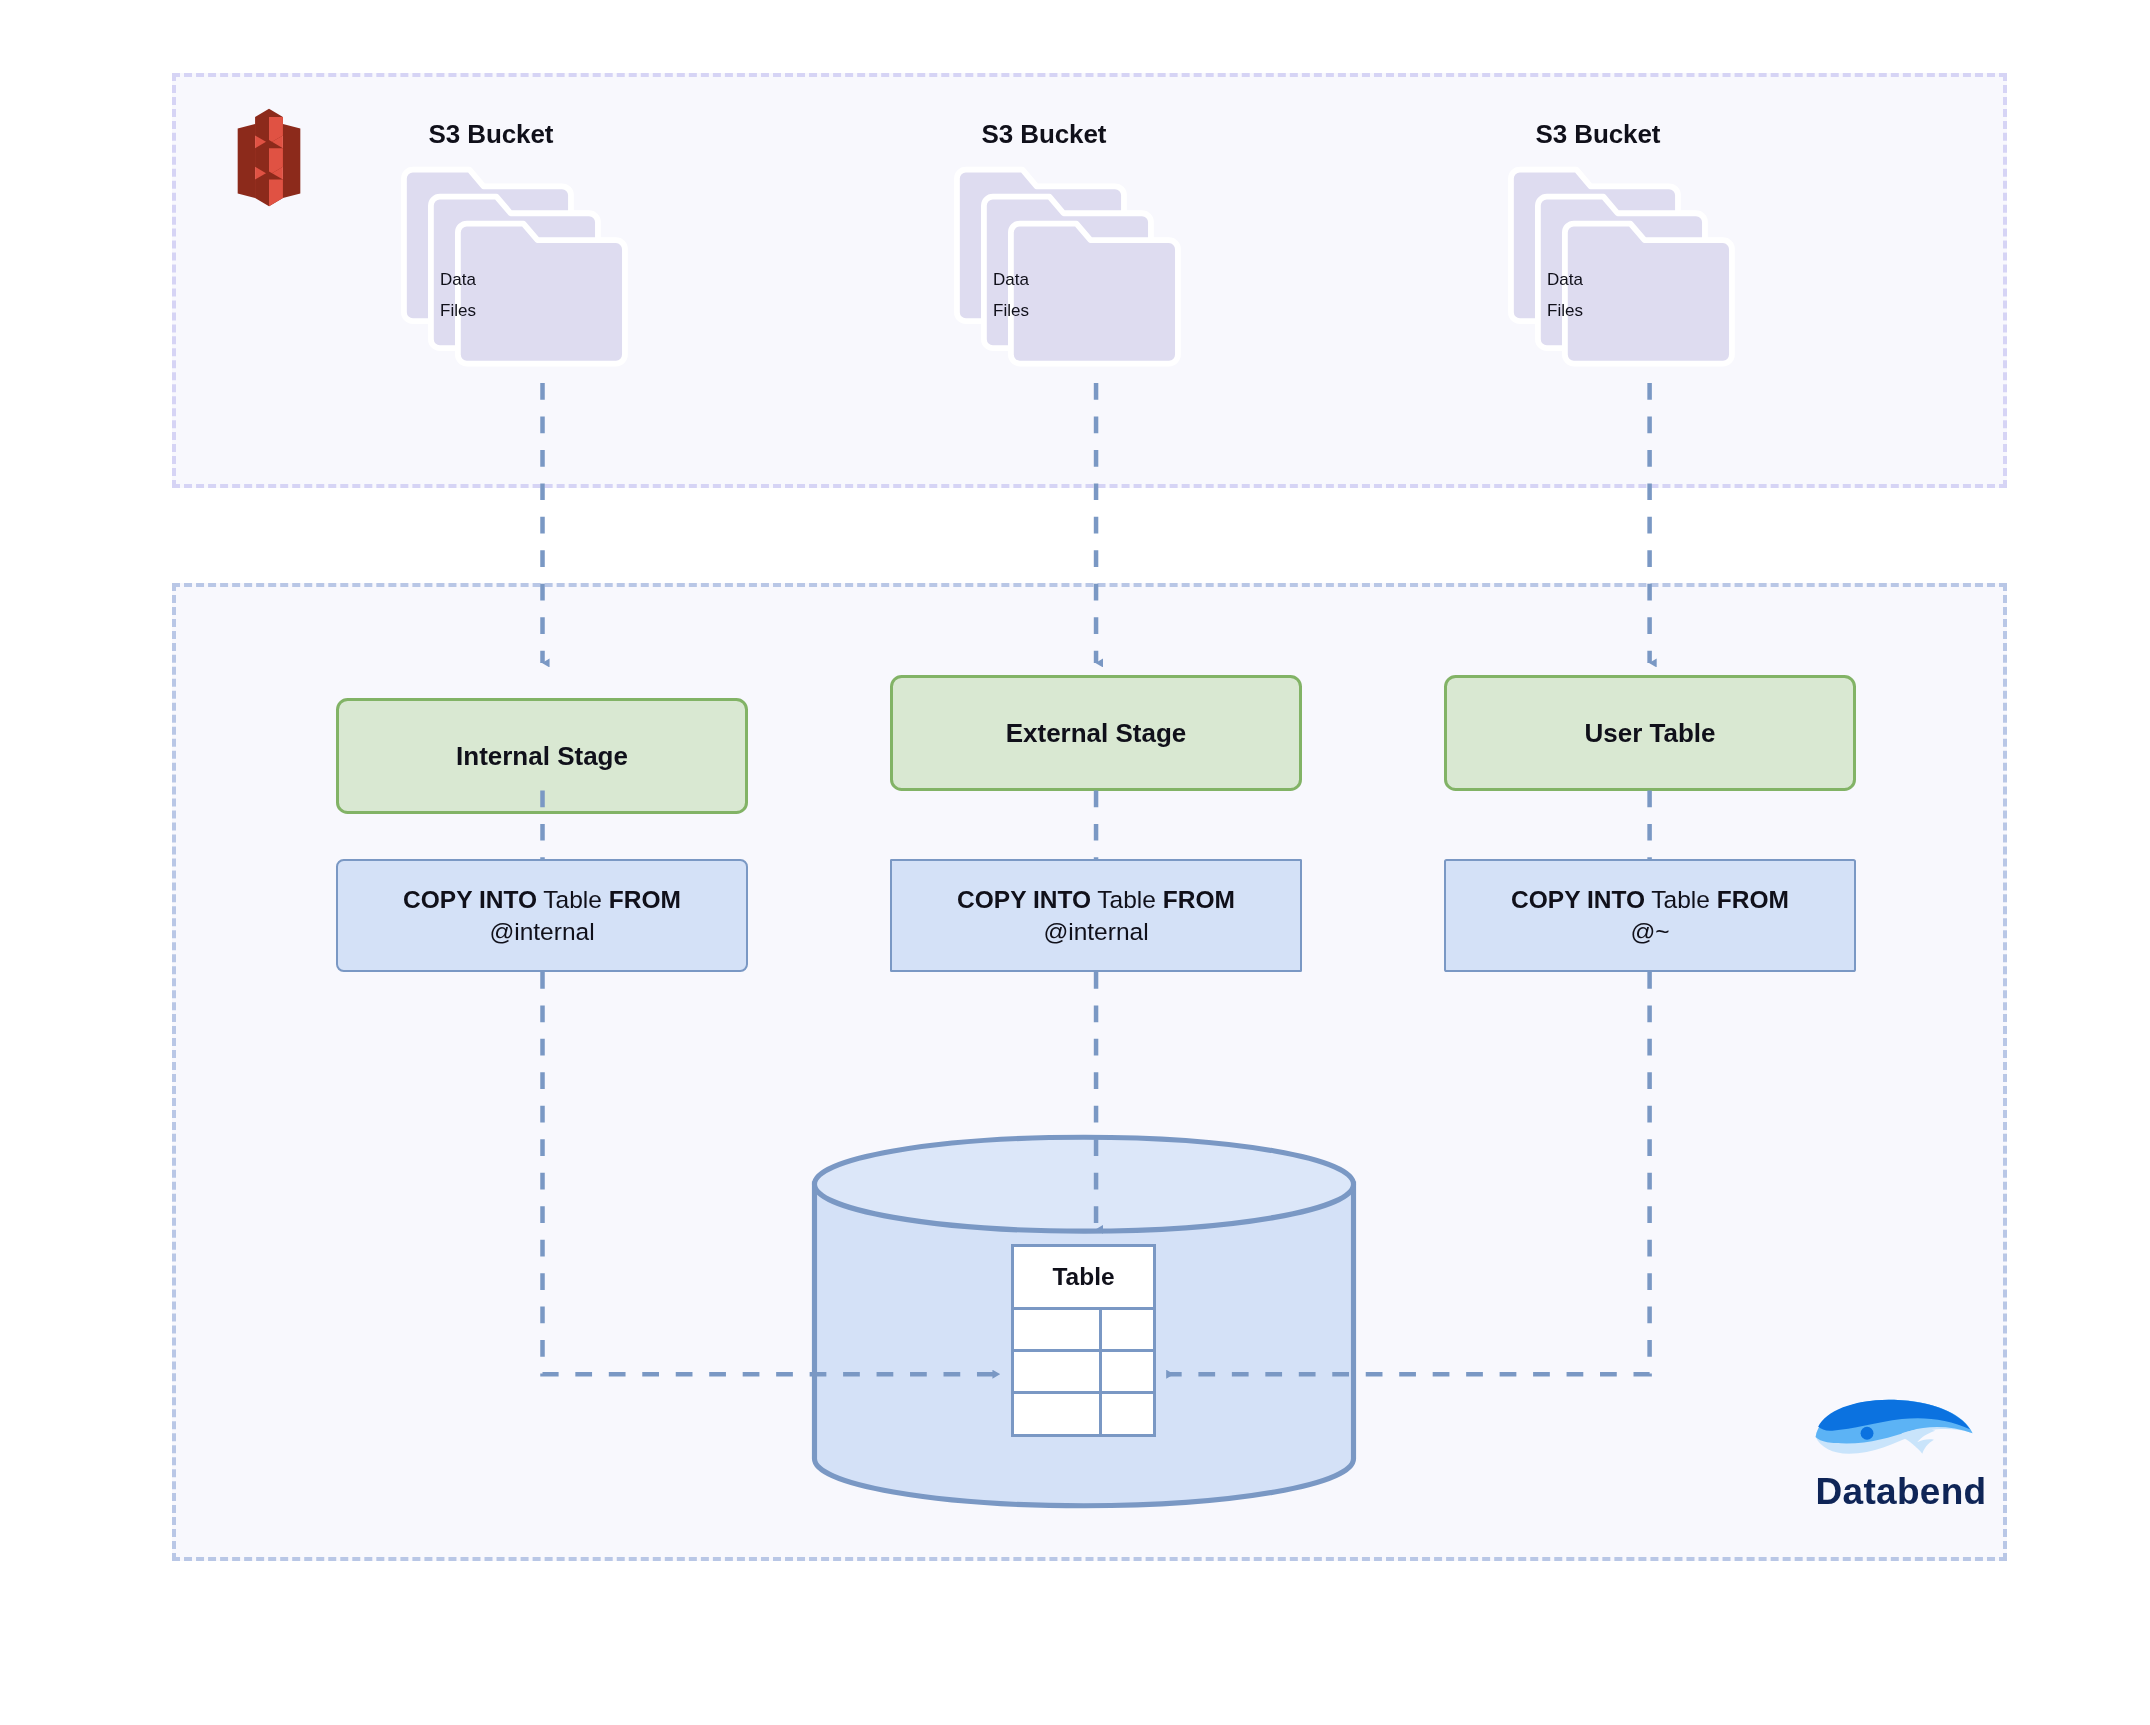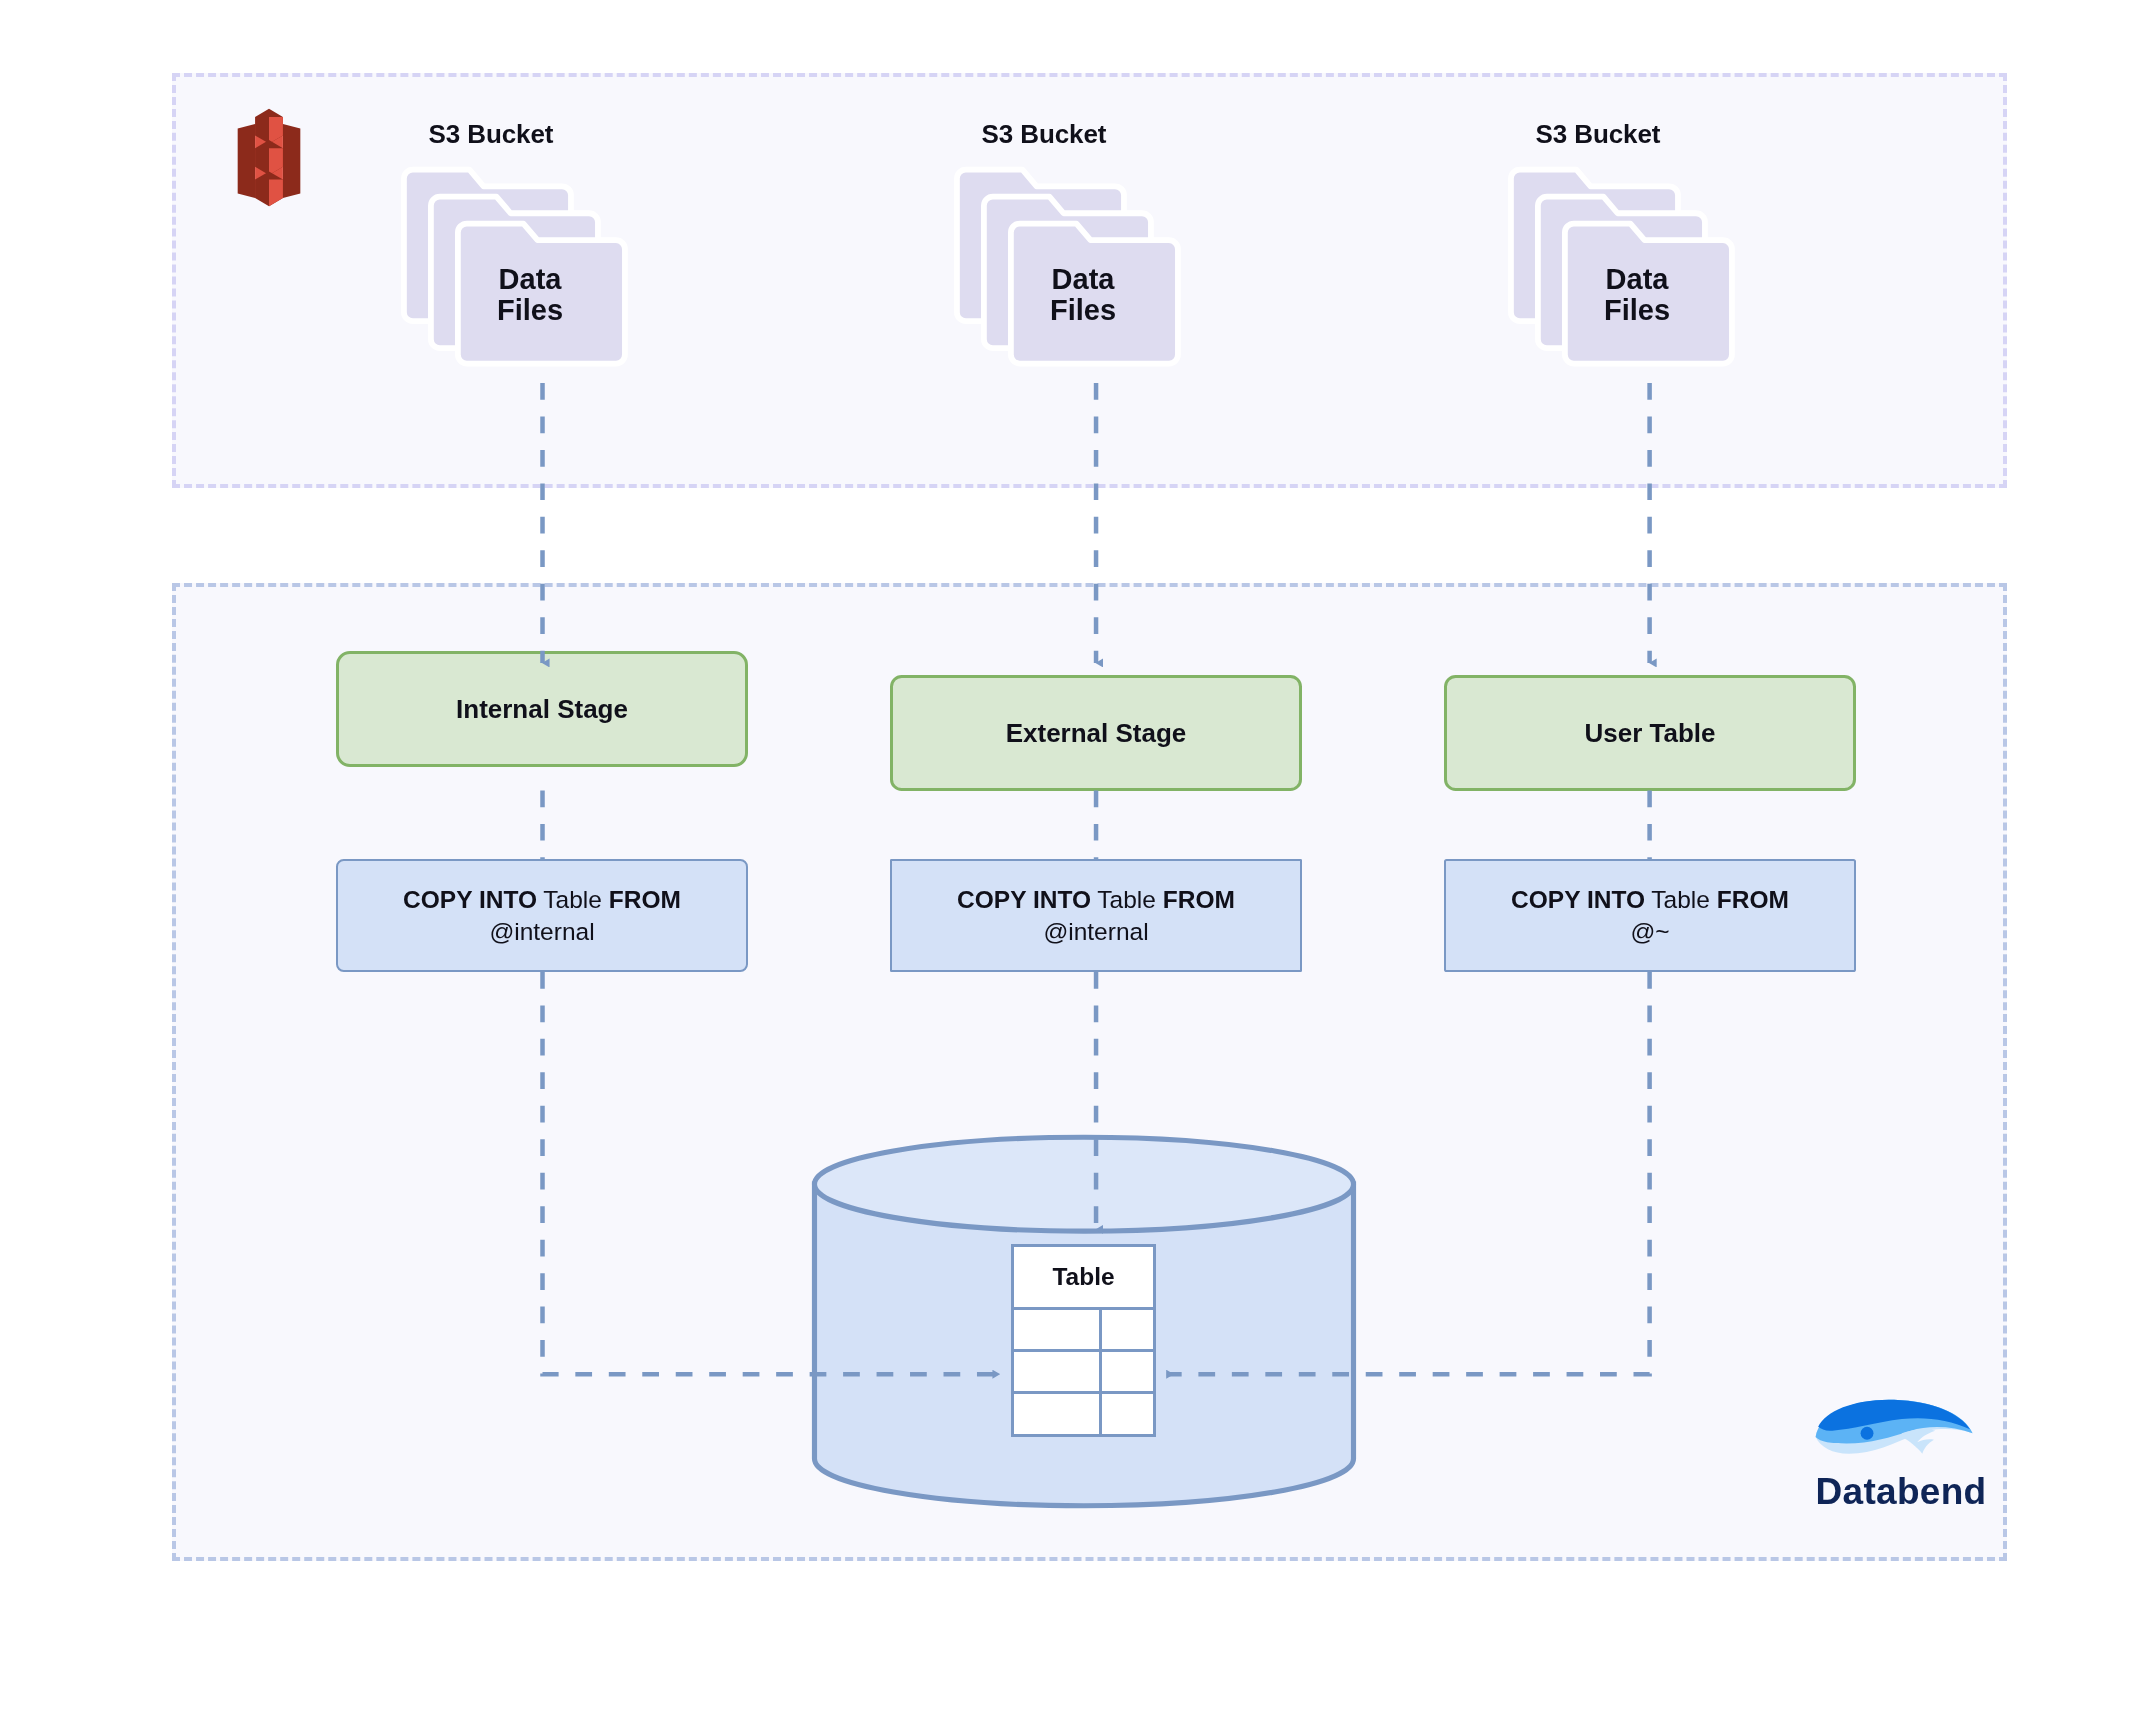--- a/index.html
+++ b/index.html
@@ -25,28 +25,28 @@
   #bucket-label-0{left:335px;top:119px;}
   #bucket-label-1{left:888px;top:119px;}
   #bucket-label-2{left:1442px;top:119px;}
 
   
   .folders{position:absolute;width:232px;height:212px;}
   #folders-0{left:393px;top:158px;}
   #folders-1{left:946px;top:158px;}
   #folders-2{left:1500px;top:158px;}
   .folders .fl-text{position:absolute;left:39px;top:106px;width:180px;
-    text-align:center;font-size:29px;line-height:31px;color:#10101a;font-weight:bold;}
+    text-align:left;font-size:17px;line-height:31px;color:#10101a;}
 
   
   .stage-box{position:absolute;width:412px;height:116px;
     background:#d9e8d2;border:3.2px solid #82b366;border-radius:11.6px;
     display:flex;align-items:center;justify-content:center;
     font-size:26px;font-weight:bold;color:#10101a;box-sizing:border-box;}
-  #stage-0{left:328px;top:651px;border-radius:14px;}
+  #stage-0{left:328px;top:698px;}
   #stage-1{left:882px;top:675px;}
   #stage-2{left:1436px;top:675px;}
 
   
   .copy-box{position:absolute;width:412px;height:113px;
     background:#d4e1f7;border:2.6px solid #7a98c4;
     display:flex;align-items:center;justify-content:center;
     text-align:center;font-size:24.5px;line-height:32px;color:#10101a;
     box-sizing:border-box;padding:0 9px;}
   #copy-0{left:328px;top:859px;border-radius:7.7px;}

